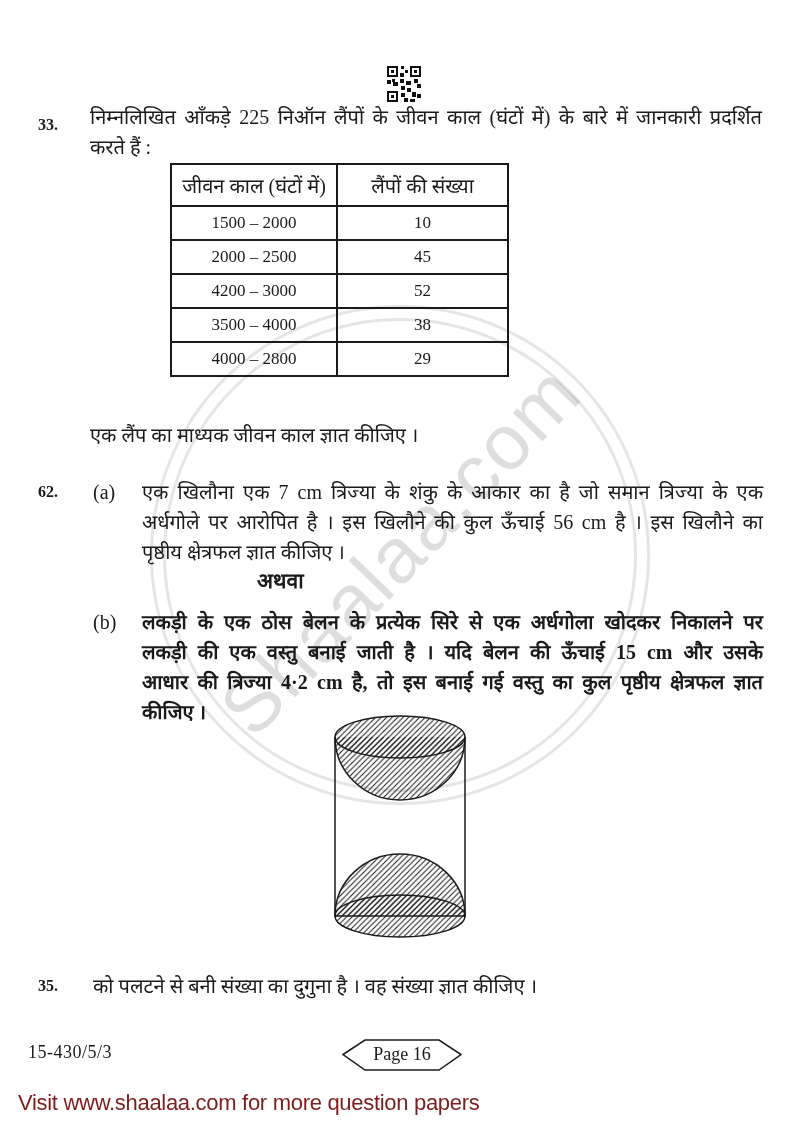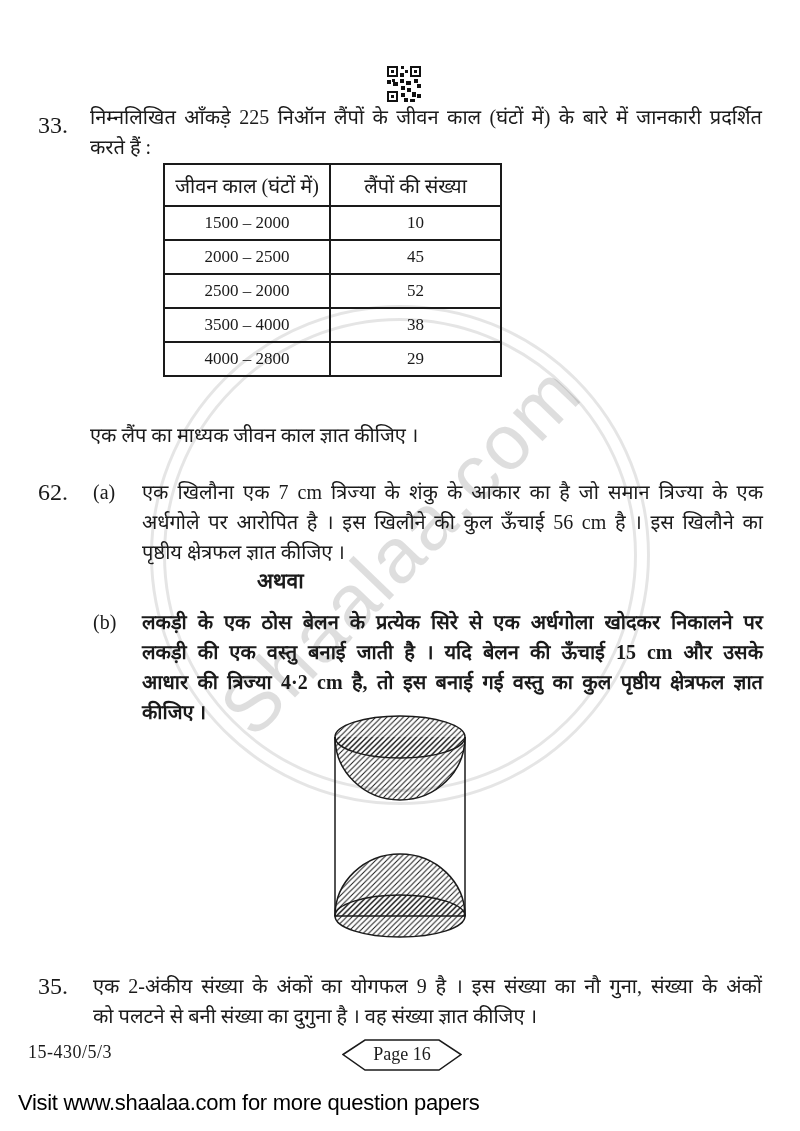--- a/index.html
+++ b/index.html
@@ -16,21 +16,21 @@
   .wm-text {
     position:absolute; left:100px; top:500px; width:600px; height:100px;
     line-height:100px; text-align:center;
     font-family:"Liberation Sans","DejaVu Sans",sans-serif;
     font-size:78px; letter-spacing:2px; color:rgba(0,0,0,0.13);
     transform:rotate(-46deg); transform-origin:50% 50%;
     white-space:nowrap; pointer-events:none;
   }
 
   
-  .qnum { font-weight:normal; font-size:24px; line-height:30px;text-align:center; }
+  .qnum { font-weight:bold; font-size:16px; line-height:30px;text-align:center; }
   .plabel { font-size:20px; line-height:30px; }
   .jlines div {
     height:30px; line-height:30px; font-size:20px;
     text-align:justify; text-align-last:justify;
     overflow:visible; white-space:normal;
   }
   .jlines div:last-child { text-align-last:left; }
   .orhead { font-weight:bold; font-size:21px; }
 
   
@@ -45,21 +45,21 @@
 
   
   .paper-code { font-size:18px; letter-spacing:0.5px; }
   .page-badge { width:120px; height:32px; }
   .page-badge .lbl {
     position:absolute; left:0; top:0; width:120px; height:32px;
     line-height:31px; text-align:center; font-size:18px;
   }
   .visit-line {
     font-family:"Liberation Sans","DejaVu Sans",sans-serif;
-    font-size:22px; letter-spacing:-0.3px; color:#000000;
+    font-size:22px; letter-spacing:-0.3px; color:#7f1d1d;
   }
 </style>
 </head>
 <body>
 
 <div class="page">
 
   <div class="wm-circle" style="left:150px; top:305px; width:494px; height:494px;"></div>
   <div class="wm-circle" style="left:163px; top:318px; width:468px; height:468px;"></div>
   <div class="wm-text">Shaalaa.com</div>
@@ -98,38 +98,38 @@
       <rect x="4" y="29" width="3" height="3"></rect>
     </g>
   </svg>
 
   <div class="abs qnum" style="left:38px; top:110px;">33.</div>
   <div class="abs jlines" style="left:90px; top:102px; width:672px;">
       <div>निम्नलिखित आँकड़े 225 निऑन लैंपों के जीवन काल (घंटों में) के बारे में जानकारी प्रदर्शित</div>
       <div>करते हैं :</div>
     </div>
 
-  <table class="freq abs" style="left:163px; top:163px;">
+  <table class="freq abs" style="left:170px; top:163px;">
     <thead>
       <tr>
         <th>जीवन काल (घंटों में)</th>
         <th>लैंपों की संख्या</th>
       </tr>
     </thead>
     <tbody>
         <tr>
         <td>1500 – 2000</td>
         <td>10</td>
       </tr>
         <tr>
         <td>2000 – 2500</td>
         <td>45</td>
       </tr>
         <tr>
-        <td>2500 – 2000</td>
+        <td>4200 – 3000</td>
         <td>52</td>
       </tr>
         <tr>
         <td>3500 – 4000</td>
         <td>38</td>
       </tr>
         <tr>
         <td>4000 – 2800</td>
         <td>29</td>
       </tr>
@@ -169,21 +169,20 @@
 
     <line x1="5" y1="29" x2="5" y2="208" stroke="#1a1a1a" stroke-width="1.5"></line>
     <line x1="135" y1="29" x2="135" y2="208" stroke="#1a1a1a" stroke-width="1.5"></line>
 
     <path d="M5,208 A65,62 0 0 1 135,208 Z" fill="url(#hatch)" stroke="#1a1a1a" stroke-width="1.5"></path>
     <ellipse cx="70" cy="208" rx="65" ry="21" fill="url(#hatch)" stroke="#1a1a1a" stroke-width="1.5"></ellipse>
   </svg>
 
   <div class="abs qnum" style="left:38px; top:971px;">35.</div>
   <div class="abs jlines" style="left:93px; top:971px; width:669px;">
-      <div>एक 2-अंकीय संख्या के अंकों का योगफल 9 है । इस संख्या का नौ गुना, संख्या के अंकों</div>
       <div>को पलटने से बनी संख्या का दुगुना है । वह संख्या ज्ञात कीजिए ।</div>
     </div>
 
   <div class="abs paper-code" style="left:28px; top:1042px;">15-430/5/3</div>
 
   <div class="abs page-badge" style="left:342px; top:1039px;">
     <svg width="120" height="32" viewBox="0 0 120 32">
       <polygon points="1,15.5 23,1 97,1 119,15.5 97,31 23,31" fill="#ffffff" stroke="#1a1a1a" stroke-width="1.5"></polygon>
     </svg>
     <div class="lbl">Page 16</div>

